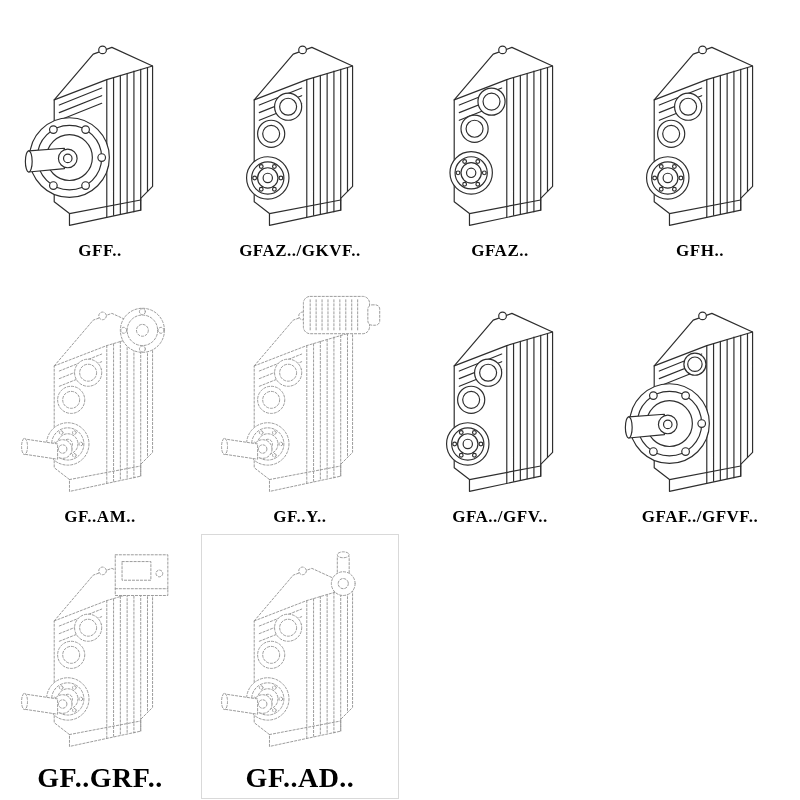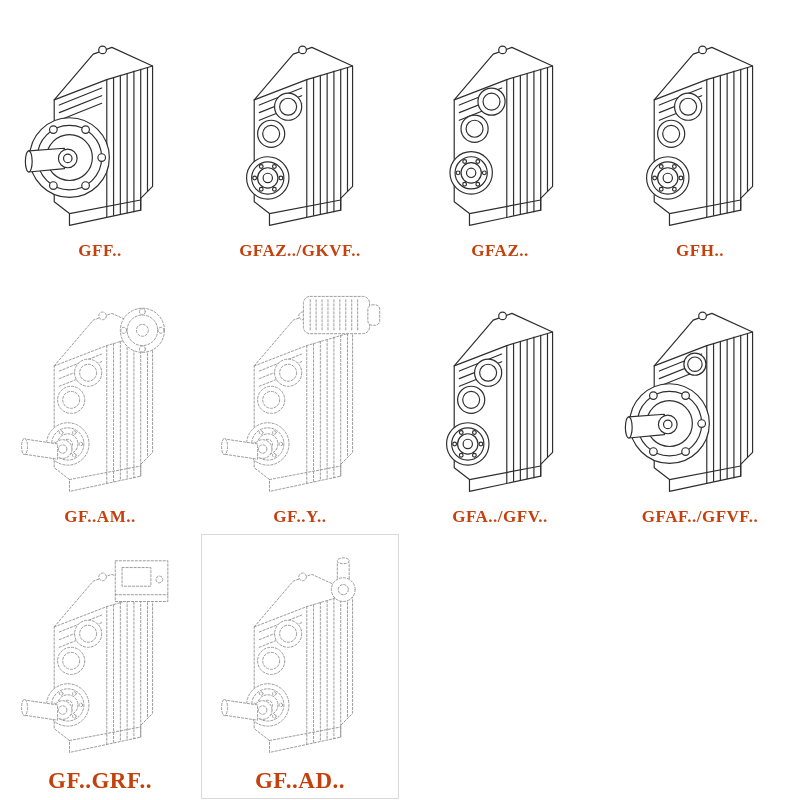--- a/index.html
+++ b/index.html
@@ -5,23 +5,23 @@
   *{margin:0;padding:0;box-sizing:border-box}
   html,body{width:800px;height:800px;background:#ffffff;overflow:hidden;
     font-family:"Liberation Serif",serif}
   .grid{display:grid;width:800px;height:800px;
     grid-template-columns:repeat(4,1fr);grid-template-rows:repeat(3,1fr)}
   .cell{display:flex;flex-direction:column;align-items:center;
     justify-content:flex-end;padding:2px 0 6px;background:#fff}
   .art{width:170px;height:212px;stroke:#2e2e2e;stroke-width:1.4;fill:none;
     stroke-linejoin:round;stroke-linecap:round}
   .art.dashed{stroke:#949494;stroke-width:1.1;stroke-dasharray:2.6 2.1}
-  .caption{font-weight:700;font-size:17px;letter-spacing:.5px;color:#c2410c;
+  .caption{font-weight:700;font-size:17px;letter-spacing:.5px;color:#000000;
     margin-top:2px;white-space:nowrap}
-  .caption.lg{font-size:23px}
+  .caption.lg{font-size:28px}
   .boxed{outline:1px solid #d9d9d9;outline-offset:-2px}
 </style>
 </head>
 <body>
 
 <svg width="0" height="0" style="position:absolute" aria-hidden="true">
   <defs>
     <g id="gb-housing">
       <path fill="#fff" d="M46 86 L92 32 L114 24 L162 46 L162 188 L148 202 L148 216 L64 234 L64 220 L46 206 Z"></path>
       <path fill="none" d="M46 86 L108 62 L162 46"></path>

